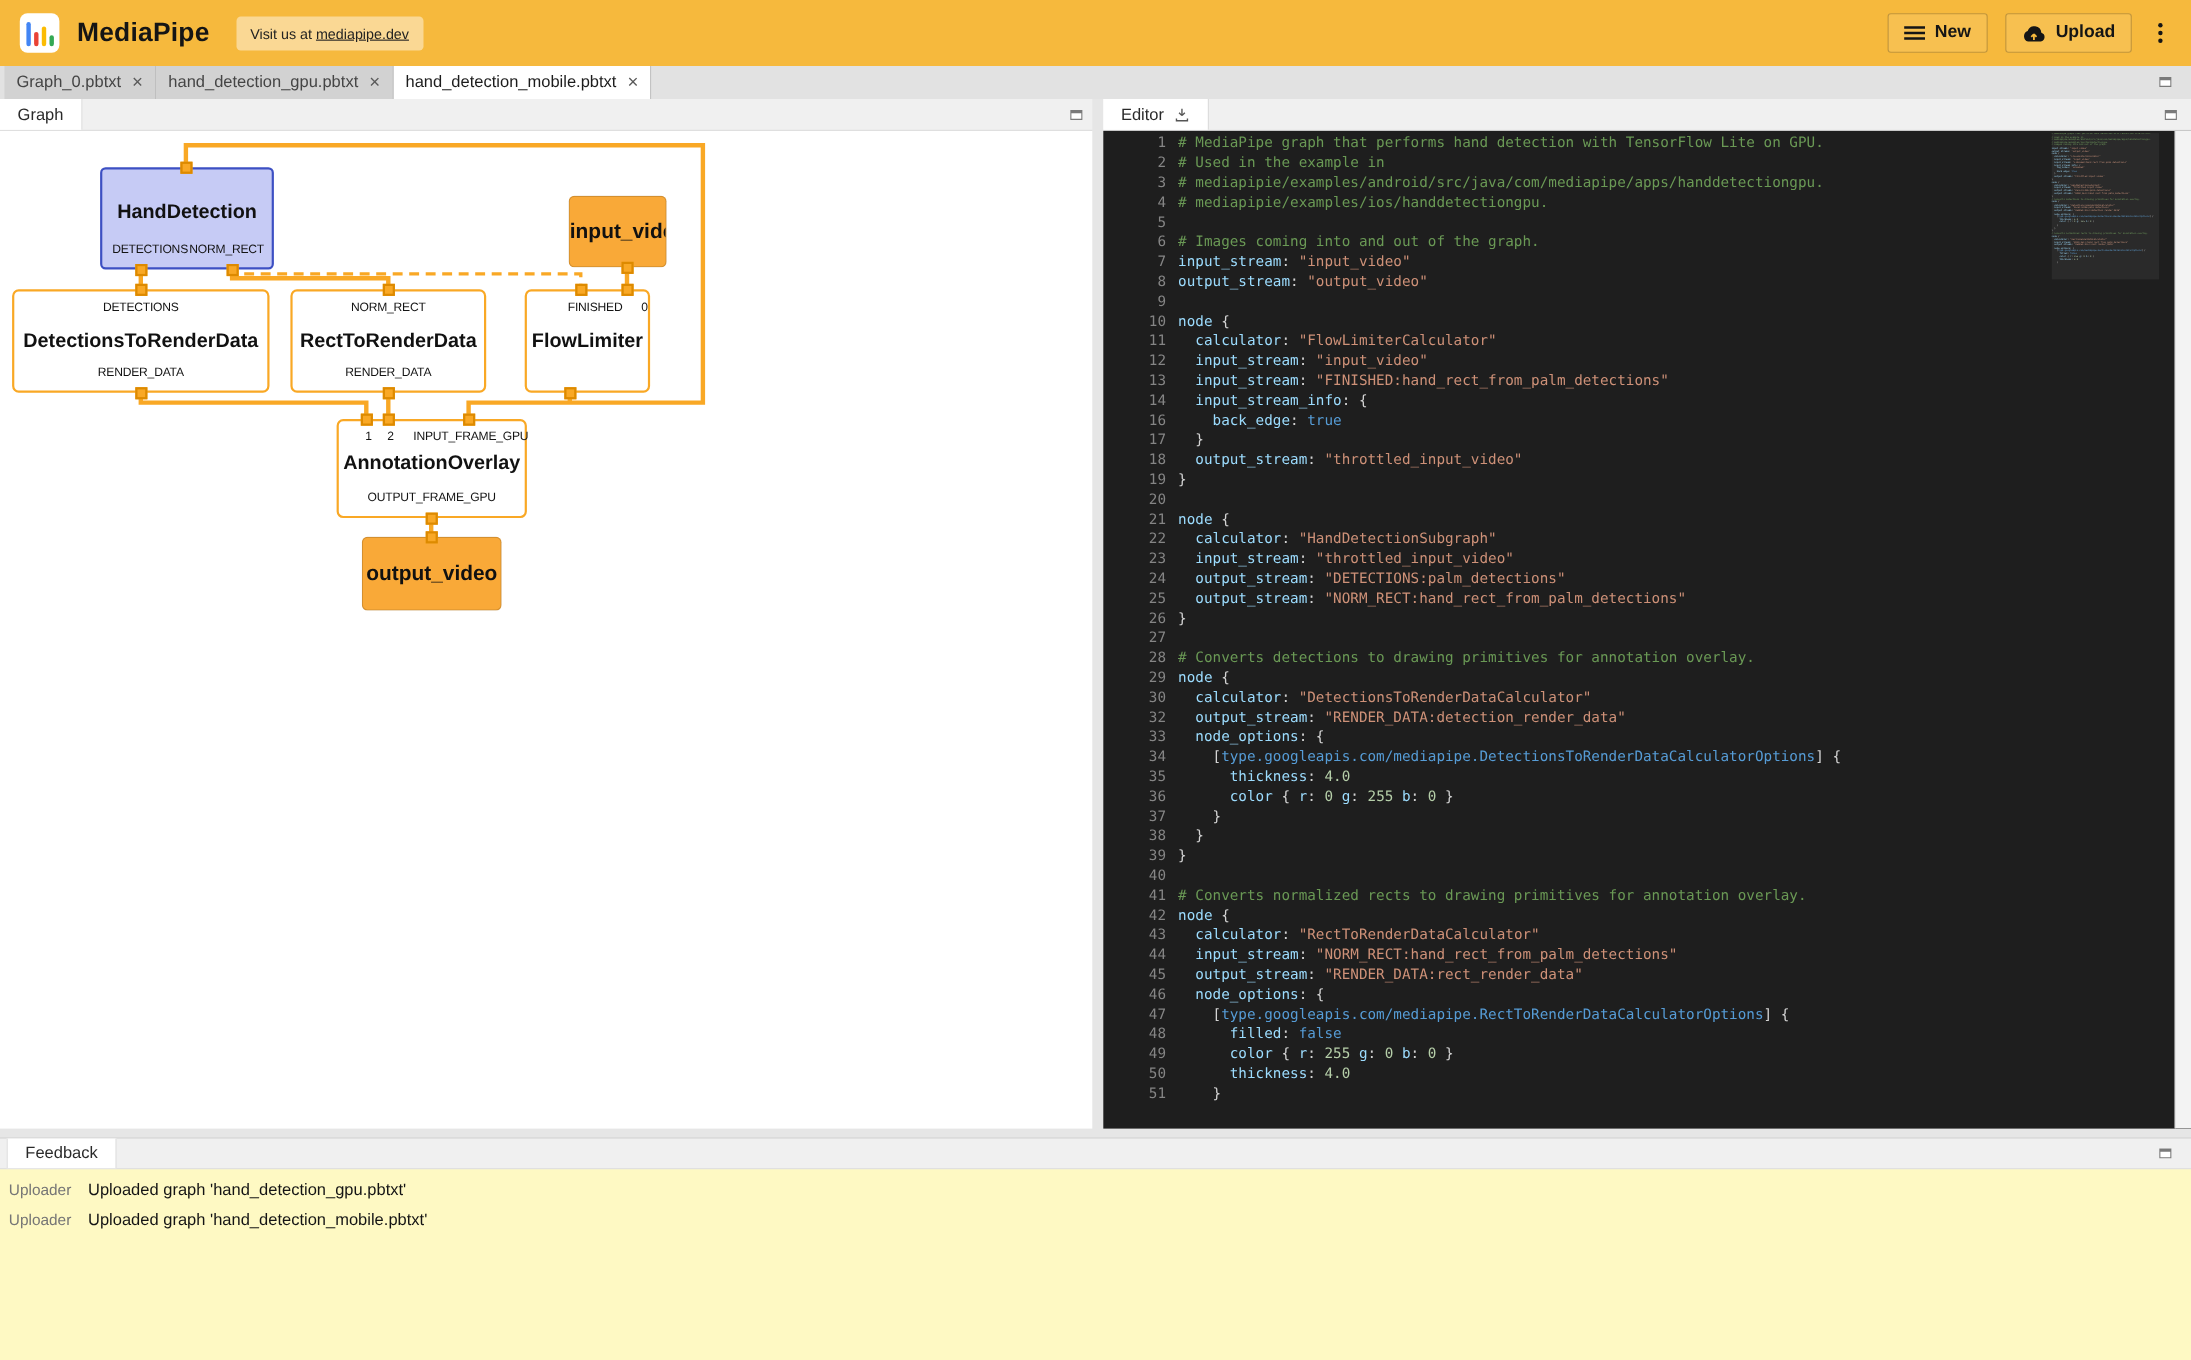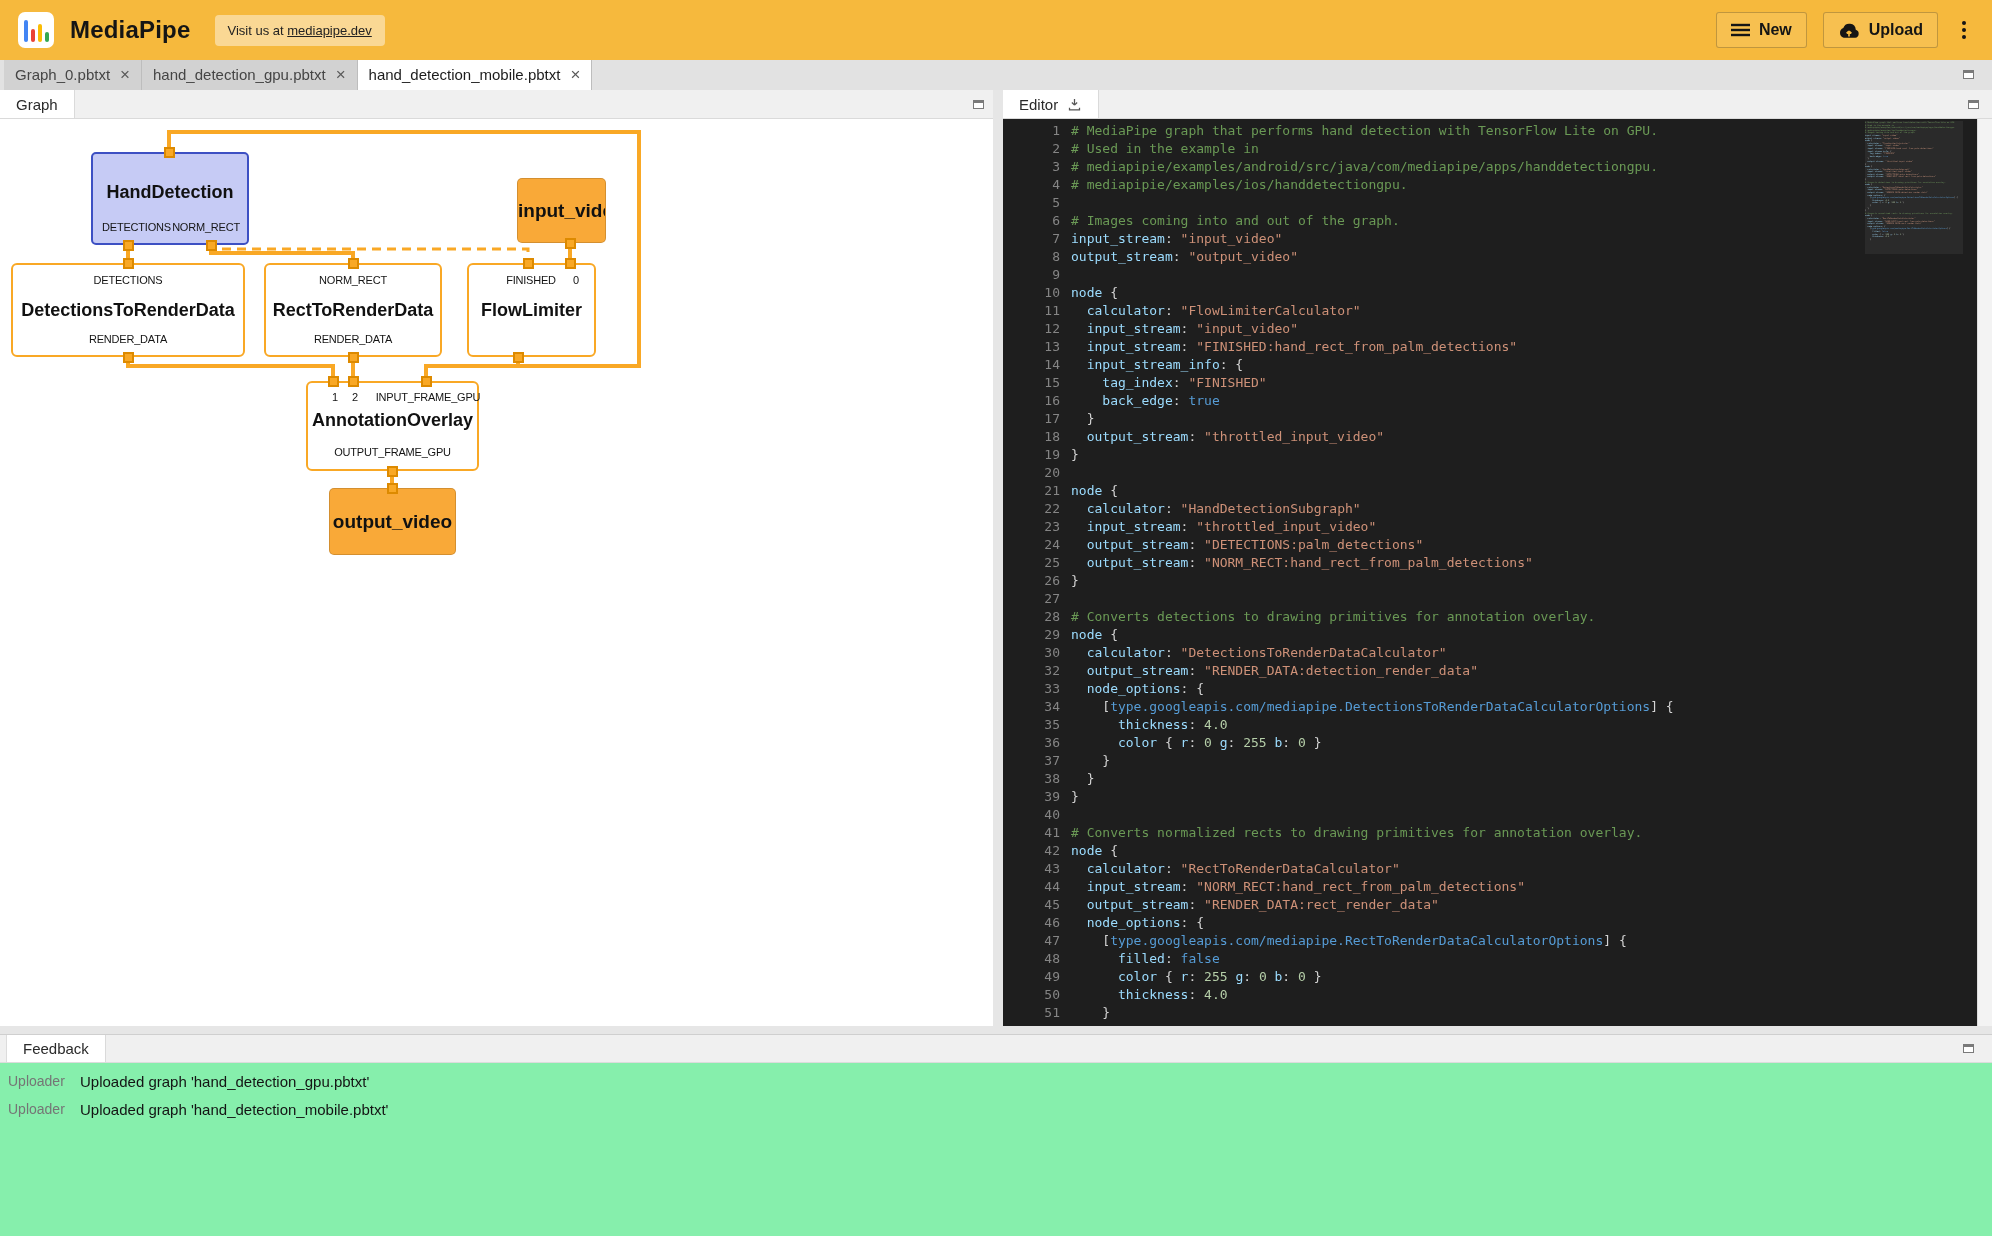--- a/index.html
+++ b/index.html
@@ -60,21 +60,21 @@
   .tk-p{color:#D4D4D4}
   .tk-n{color:#B5CEA8}
   .tk-b{color:#569CD6}
   .minimap{position:absolute;left:862px;top:2px;width:98px;height:903px;overflow:hidden;cursor:pointer}
   .mm-line{display:block;white-space:pre;font-family:"DejaVu Sans Mono",monospace;font-size:2px;line-height:2.6px}
   .mm-slider{position:absolute;left:0;top:0;width:100%;height:133px;background:rgba(121,121,121,0.14)}
   .outer-scroll{position:absolute;right:0;top:0;width:15px;height:100%;background:#F3F3F3;border-left:1px solid #DDDDDD}
 
   
   .fb-row{position:absolute;left:0;top:1034px;width:100%;height:29px;background:#F0F0F0;border-top:1px solid #CFCFCF;border-bottom:1px solid #DCDCDC;display:flex}
-  .fb-content{position:absolute;left:0;top:1063px;width:100%;height:173px;background:#86efac;padding:4px 0 17px 8px}
+  .fb-content{position:absolute;left:0;top:1063px;width:100%;height:173px;background:#fef9c3;padding:4px 0 17px 8px}
   .fb-entry{display:flex;align-items:center;height:28px}
   .fb-src{width:58px;flex:none;font-size:14px;color:#757575}
   .fb-msg{font-size:15px;color:#141414;margin-left:14px}
 </style>
 </head>
 <body>
 
 <div id="app">
 
   <div class="hdr">
@@ -175,21 +175,21 @@
       <div class="nd-title mid-title">DetectionsToRenderData</div>
       <div class="lbl b-lbl">RENDER_DATA</div>
     </div>
 
     <div class="node nd-white" style="left:264px;top:144px;width:178px;height:94px">
       <div class="lbl t-lbl">NORM_RECT</div>
       <div class="nd-title mid-title">RectToRenderData</div>
       <div class="lbl b-lbl">RENDER_DATA</div>
     </div>
 
-    <div class="node nd-white" style="left:467px;top:144px;width:129px;height:94px">
+    <div class="node nd-white" style="left:477px;top:144px;width:114px;height:94px">
       <span class="lbl pos-lbl" style="left:62px;top:9px">FINISHED</span>
       <span class="lbl pos-lbl" style="left:107px;top:9px">0</span>
       <div class="nd-title mid-title">FlowLimiter</div>
     </div>
 
     <div class="node nd-white" style="left:306px;top:262px;width:173px;height:90px">
       <span class="lbl pos-lbl" style="left:27px;top:8px">1</span>
       <span class="lbl pos-lbl" style="left:47px;top:8px">2</span>
       <span class="lbl pos-lbl" style="left:120px;top:8px">INPUT_FRAME_GPU</span>
       <div class="nd-title" style="position:absolute;top:27px">AnnotationOverlay</div>
@@ -226,21 +226,20 @@
         <div class="code-line"><span class="ln">5</span><span class="lc"></span></div>
         <div class="code-line"><span class="ln">6</span><span class="lc"><span class="tk-c"># Images coming into and out of the graph.</span></span></div>
         <div class="code-line"><span class="ln">7</span><span class="lc"><span class="tk-k">input_stream</span><span class="tk-p">: </span><span class="tk-s">"input_video"</span></span></div>
         <div class="code-line"><span class="ln">8</span><span class="lc"><span class="tk-k">output_stream</span><span class="tk-p">: </span><span class="tk-s">"output_video"</span></span></div>
         <div class="code-line"><span class="ln">9</span><span class="lc"></span></div>
         <div class="code-line"><span class="ln">10</span><span class="lc"><span class="tk-k">node</span><span class="tk-p"> {</span></span></div>
         <div class="code-line"><span class="ln">11</span><span class="lc"><span class="tk-p">  </span><span class="tk-k">calculator</span><span class="tk-p">: </span><span class="tk-s">"FlowLimiterCalculator"</span></span></div>
         <div class="code-line"><span class="ln">12</span><span class="lc"><span class="tk-p">  </span><span class="tk-k">input_stream</span><span class="tk-p">: </span><span class="tk-s">"input_video"</span></span></div>
         <div class="code-line"><span class="ln">13</span><span class="lc"><span class="tk-p">  </span><span class="tk-k">input_stream</span><span class="tk-p">: </span><span class="tk-s">"FINISHED:hand_rect_from_palm_detections"</span></span></div>
         <div class="code-line"><span class="ln">14</span><span class="lc"><span class="tk-p">  </span><span class="tk-k">input_stream_info</span><span class="tk-p">: {</span></span></div>
-        <div class="code-line"><span class="ln">15</span><span class="lc"><span class="tk-p">    </span><span class="tk-k">tag_index</span><span class="tk-p">: </span><span class="tk-s">"FINISHED"</span></span></div>
         <div class="code-line"><span class="ln">16</span><span class="lc"><span class="tk-p">    </span><span class="tk-k">back_edge</span><span class="tk-p">: </span><span class="tk-b">true</span></span></div>
         <div class="code-line"><span class="ln">17</span><span class="lc"><span class="tk-p">  }</span></span></div>
         <div class="code-line"><span class="ln">18</span><span class="lc"><span class="tk-p">  </span><span class="tk-k">output_stream</span><span class="tk-p">: </span><span class="tk-s">"throttled_input_video"</span></span></div>
         <div class="code-line"><span class="ln">19</span><span class="lc"><span class="tk-p">}</span></span></div>
         <div class="code-line"><span class="ln">20</span><span class="lc"></span></div>
         <div class="code-line"><span class="ln">21</span><span class="lc"><span class="tk-k">node</span><span class="tk-p"> {</span></span></div>
         <div class="code-line"><span class="ln">22</span><span class="lc"><span class="tk-p">  </span><span class="tk-k">calculator</span><span class="tk-p">: </span><span class="tk-s">"HandDetectionSubgraph"</span></span></div>
         <div class="code-line"><span class="ln">23</span><span class="lc"><span class="tk-p">  </span><span class="tk-k">input_stream</span><span class="tk-p">: </span><span class="tk-s">"throttled_input_video"</span></span></div>
         <div class="code-line"><span class="ln">24</span><span class="lc"><span class="tk-p">  </span><span class="tk-k">output_stream</span><span class="tk-p">: </span><span class="tk-s">"DETECTIONS:palm_detections"</span></span></div>
         <div class="code-line"><span class="ln">25</span><span class="lc"><span class="tk-p">  </span><span class="tk-k">output_stream</span><span class="tk-p">: </span><span class="tk-s">"NORM_RECT:hand_rect_from_palm_detections"</span></span></div>

